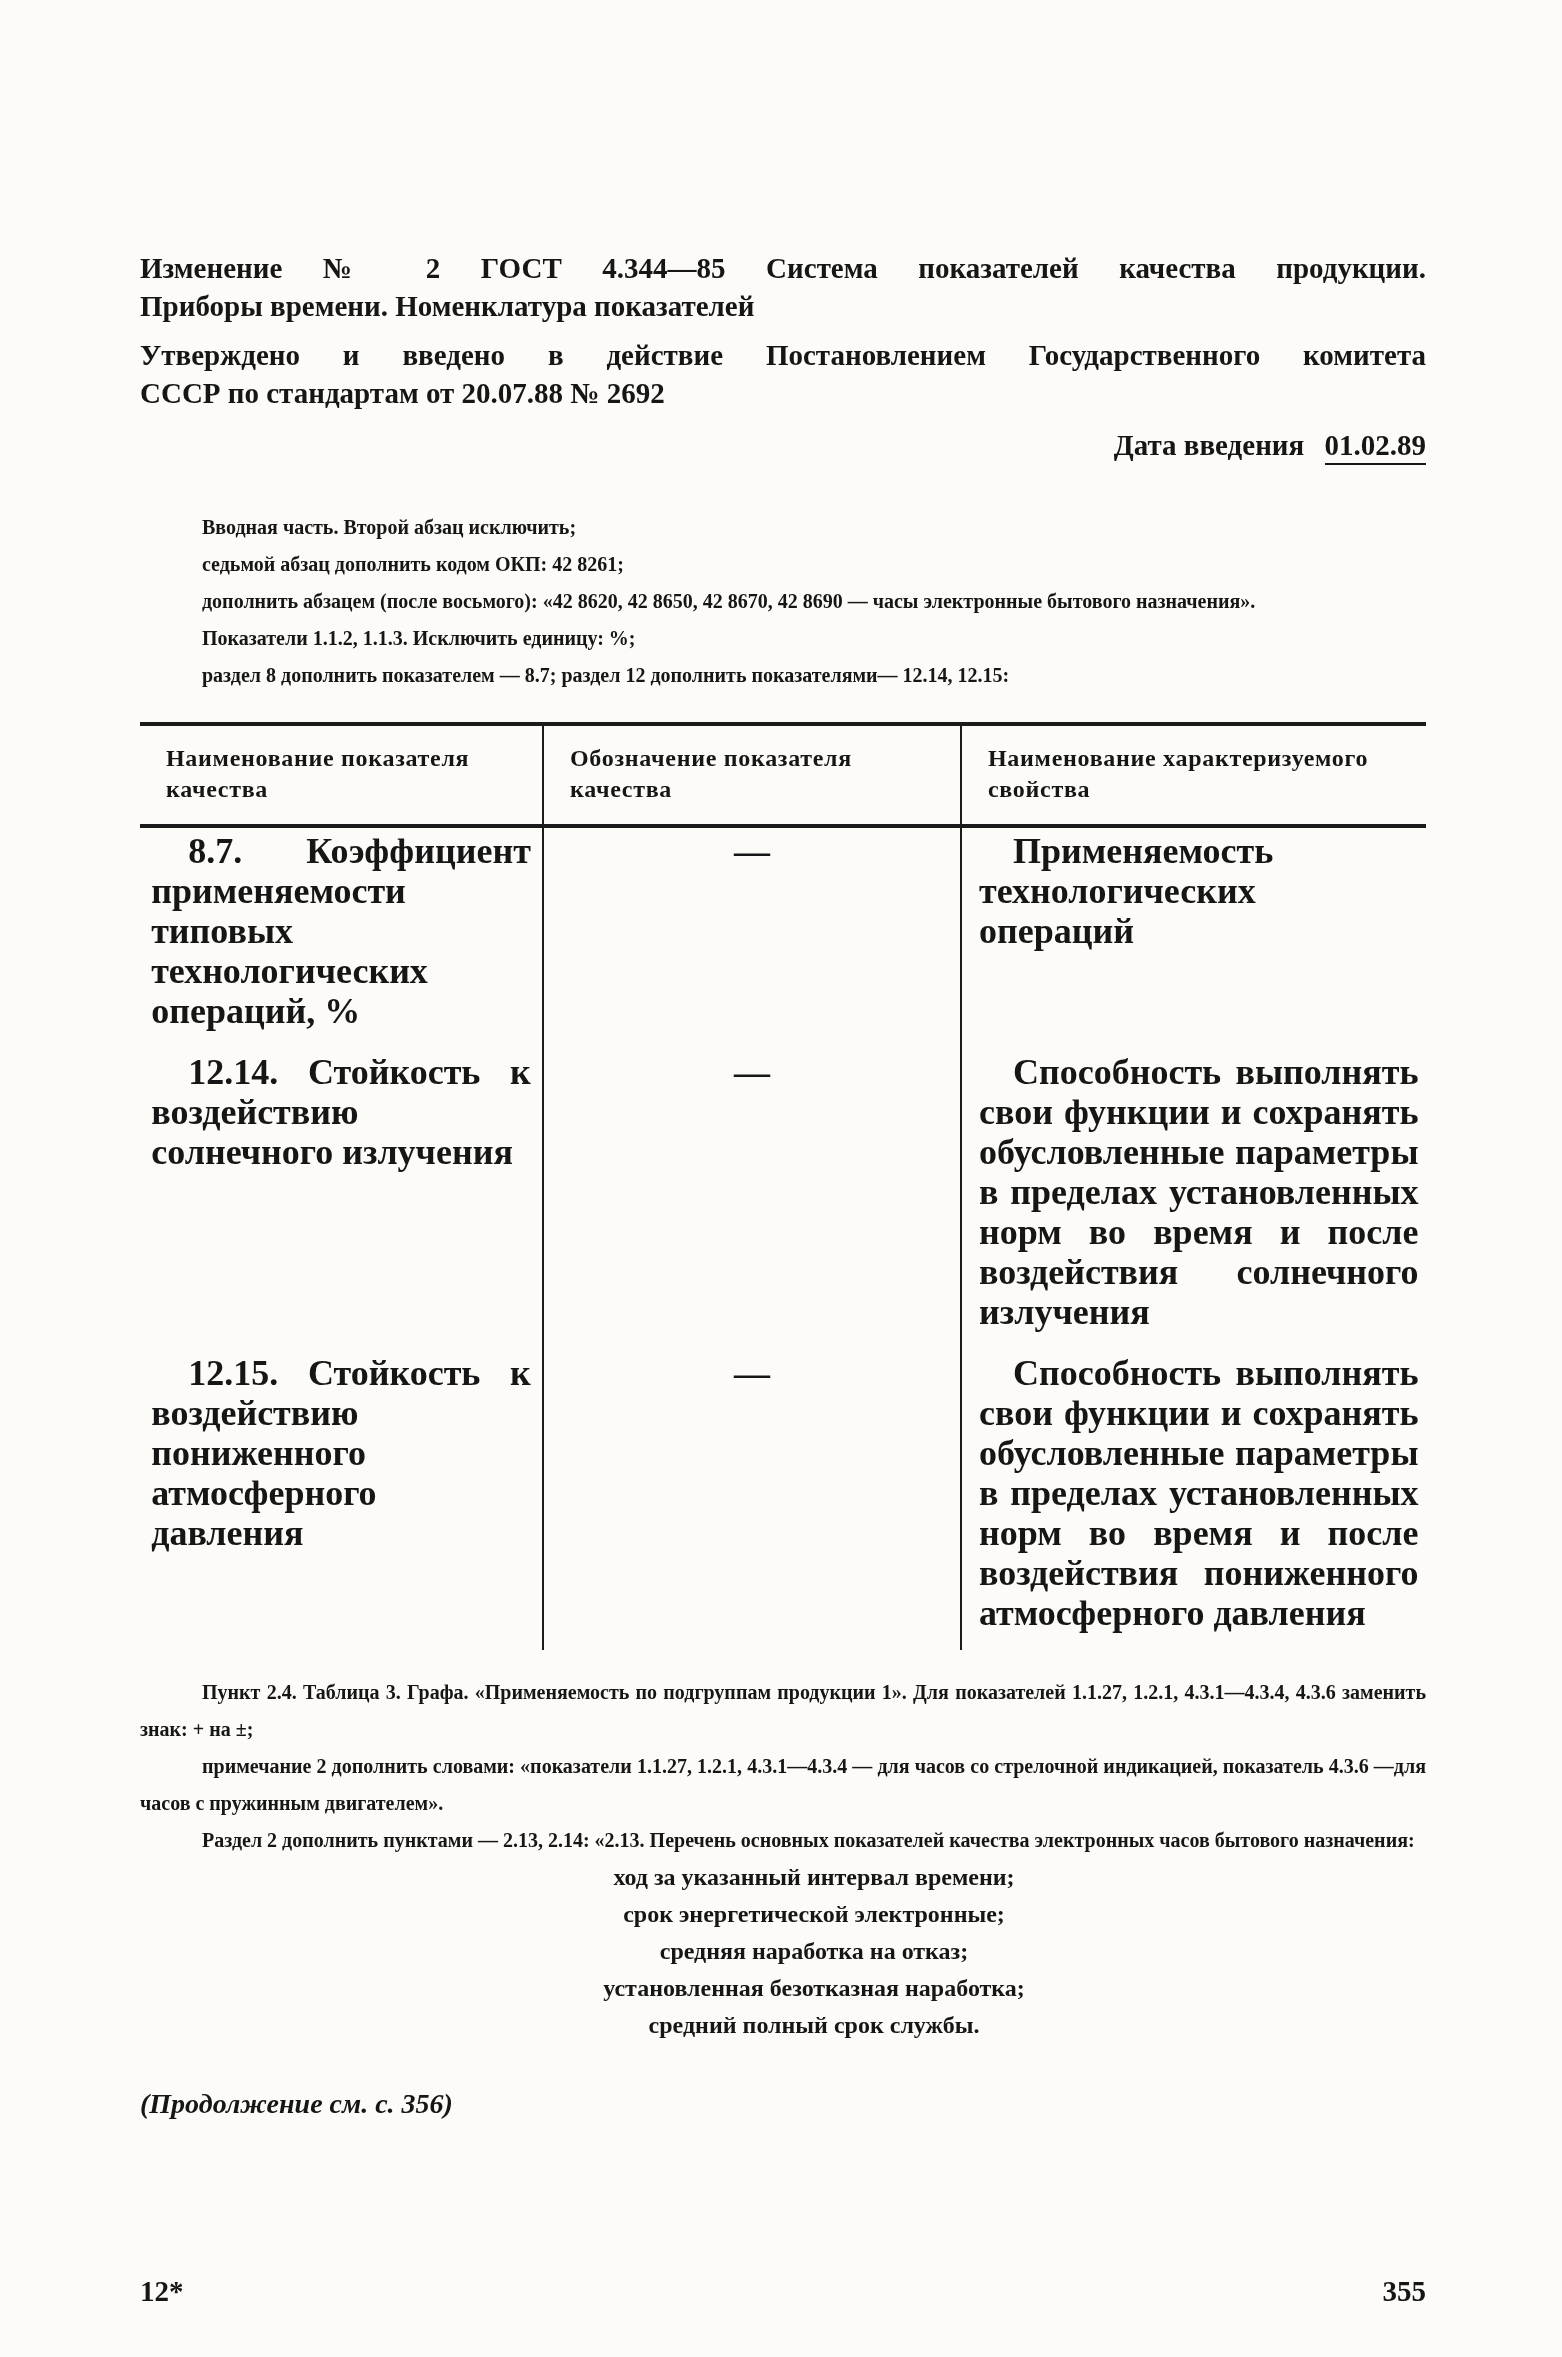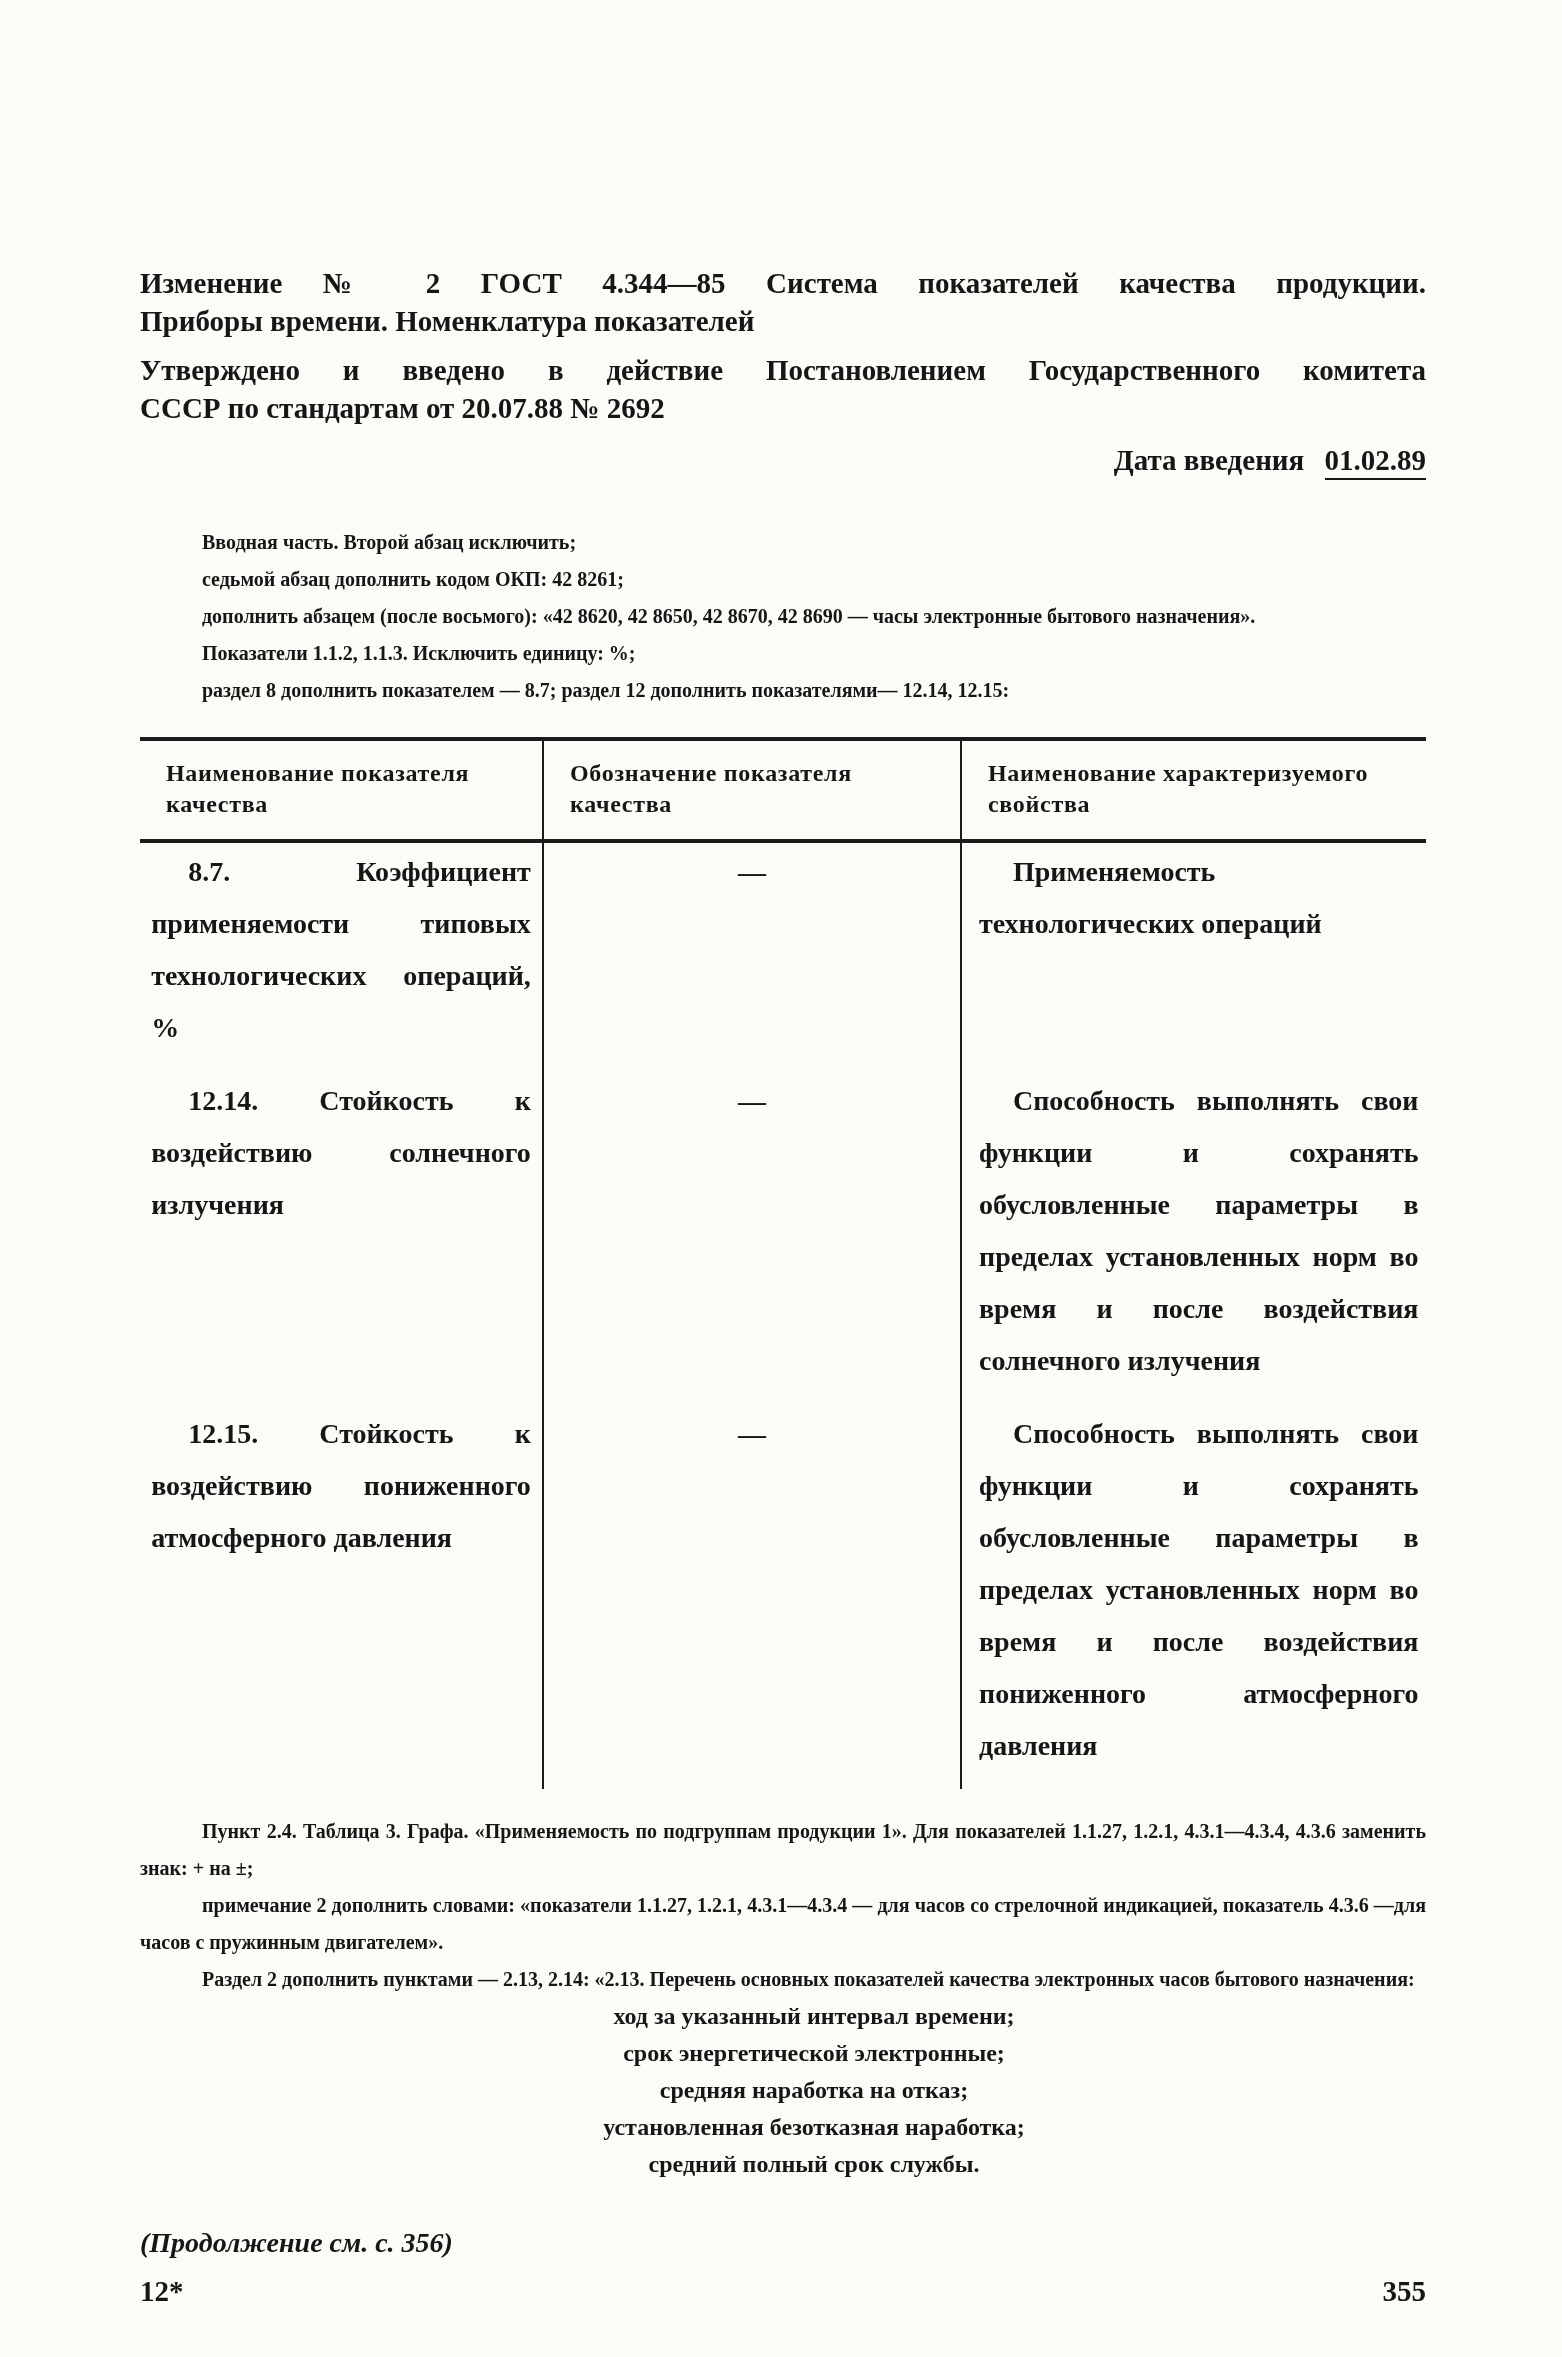--- a/index.html
+++ b/index.html
@@ -14,21 +14,21 @@
     color: #161616;
     font-family: "Liberation Serif", serif;
     font-weight: 700;
     overflow: hidden;
   }
 
   .content {
     position: absolute;
     left: 140px;
     right: 136px;
-    top: 264px;
+    top: 249px;
   }
 
   p { margin: 0; }
 
   .title-line, .approval-line {
     font-size: 29px;
     line-height: 38px;
     text-align: left;
   }
   .jl { text-align: justify; text-align-last: justify; }
@@ -69,22 +69,22 @@
     line-height: 31px;
     font-weight: 700;
     letter-spacing: 0.7px;
     text-align: left;
     vertical-align: middle;
     padding: 17px 26px 18.6px;
   }
   .amend-table th + th, .amend-table td + td { border-left: 2.8px solid #1b1b1b; }
   .amend-table td {
     vertical-align: top;
-    font-size: 28px;
-    line-height: 52px;
+    font-size: 36px;
+    line-height: 40px;
     padding: 3.7px 11.2px 17px 11.2px;
     hyphens: auto;
   }
   .col-name { width: 403px; }
   .col-symbol { width: 418px; }
   td.c1 { text-align: justify; text-indent: 37px; }
   td.c2 { text-align: center; }
   td.c3 { text-align: justify; text-indent: 34px; padding-left: 17px; padding-right: 7.5px; }
 
   .after-block { margin-top: 24px; }

